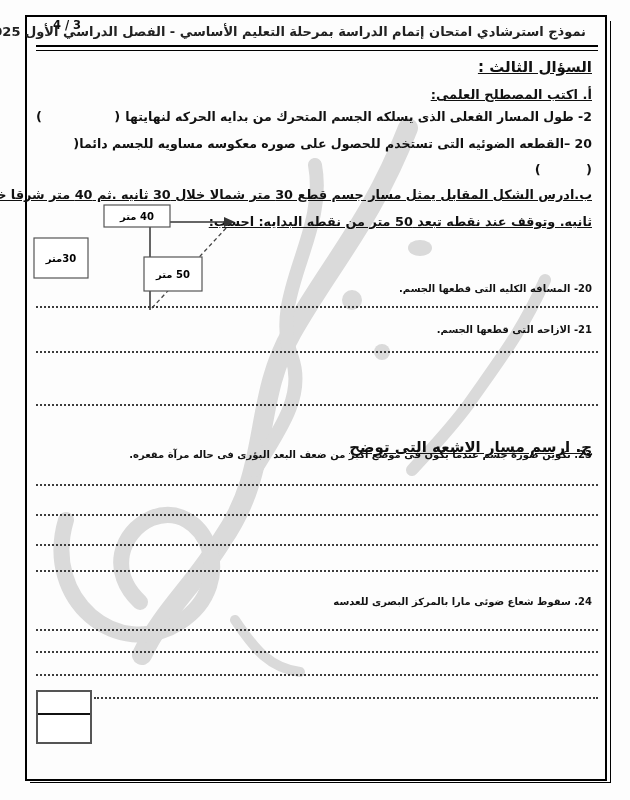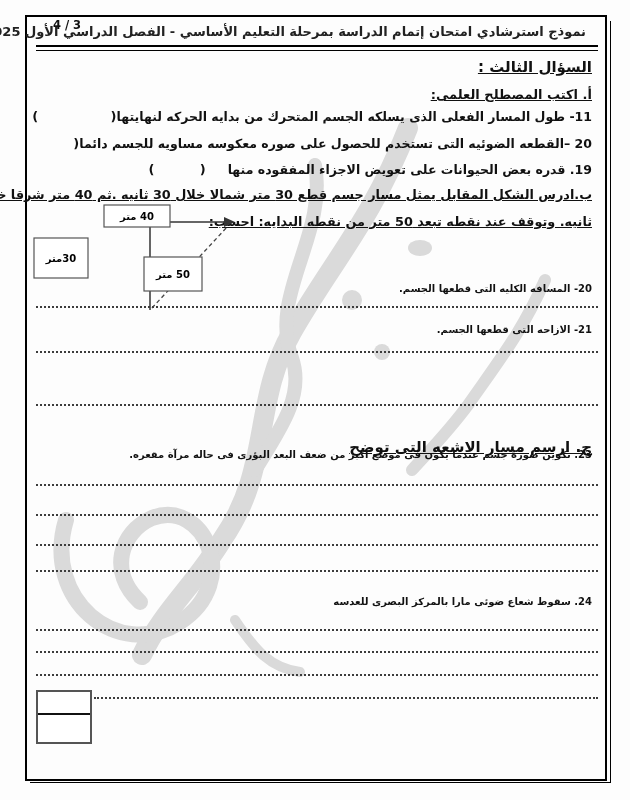--- a/index.html
+++ b/index.html
@@ -53,31 +53,30 @@
   <div class="abs hdr">نموذج استرشادي امتحان إتمام الدراسة بمرحلة التعليم الأساسي - الفصل الدراسي الأول 2025 / 2026 م  -  المادة : .....علوم........</div>
   <div class="abs pnum">4 / 3</div>
   <div class="abs rule1"></div>
   <div class="abs rule2"></div>
 
   <div class="abs sec-title">السؤال الثالث :</div>
 
   <div class="abs sub-head" style="top:87px">أ. اكتب المصطلح العلمى:</div>
 
   <div class="abs q-row" style="top:109px">
-    <span class="q-text">11- طول المسار الفعلى الذى يسلكه الجسم المتحرك من بدايه الحركه لنهايتها</span>
+    <span class="q-text">2- طول المسار الفعلى الذى يسلكه الجسم المتحرك من بدايه الحركه لنهايتها</span>
     <span class="blank">(&nbsp;&nbsp;&nbsp;&nbsp;&nbsp;&nbsp;&nbsp;&nbsp;&nbsp;&nbsp;&nbsp;&nbsp;&nbsp;&nbsp;&nbsp;&nbsp;)</span>
   </div>
 
   <div class="abs q-row" style="top:136px">
     <span class="q-text">20 –القطعه الضوئيه التى تستخدم للحصول على صوره معكوسه مساويه للجسم دائما</span>
     <span class="blank">(&nbsp;&nbsp;&nbsp;&nbsp;&nbsp;&nbsp;&nbsp;&nbsp;&nbsp;&nbsp;&nbsp;&nbsp;&nbsp;&nbsp;&nbsp;&nbsp;&nbsp;&nbsp;&nbsp;&nbsp;&nbsp;&nbsp;&nbsp;&nbsp;&nbsp;&nbsp;&nbsp;&nbsp;)</span>
   </div>
 
   <div class="abs q-row inline" style="top:162px">
-    <span class="q-text">19. قدره بعض الحيوانات على تعويض الاجزاء المفقوده منها</span>
     <span class="blank">(&nbsp;&nbsp;&nbsp;&nbsp;&nbsp;&nbsp;&nbsp;&nbsp;&nbsp;&nbsp;)</span>
   </div>
 
   <div class="abs b-line" style="top:187px">ب.ادرس الشكل المقابل يمثل مسار جسم قطع 30 متر شمالا خلال 30 ثانيه .ثم 40 متر شرقا خلال 20</div>
   <div class="abs b-line" style="top:214px;left:auto">ثانيه. وتوقف عند نقطه تبعد 50 متر من نقطه البدايه: احسب:</div>
 
   <svg class="abs" style="left:28px;top:202px" width="212" height="112" viewBox="0 0 212 112">
     <line x1="122" y1="108" x2="122" y2="14" stroke="#333" stroke-width="1.5"></line>
     <polygon points="122,5 117,16 127,16" fill="#333"></polygon>
     <line x1="124" y1="20" x2="198" y2="20" stroke="#333" stroke-width="1.5"></line>

